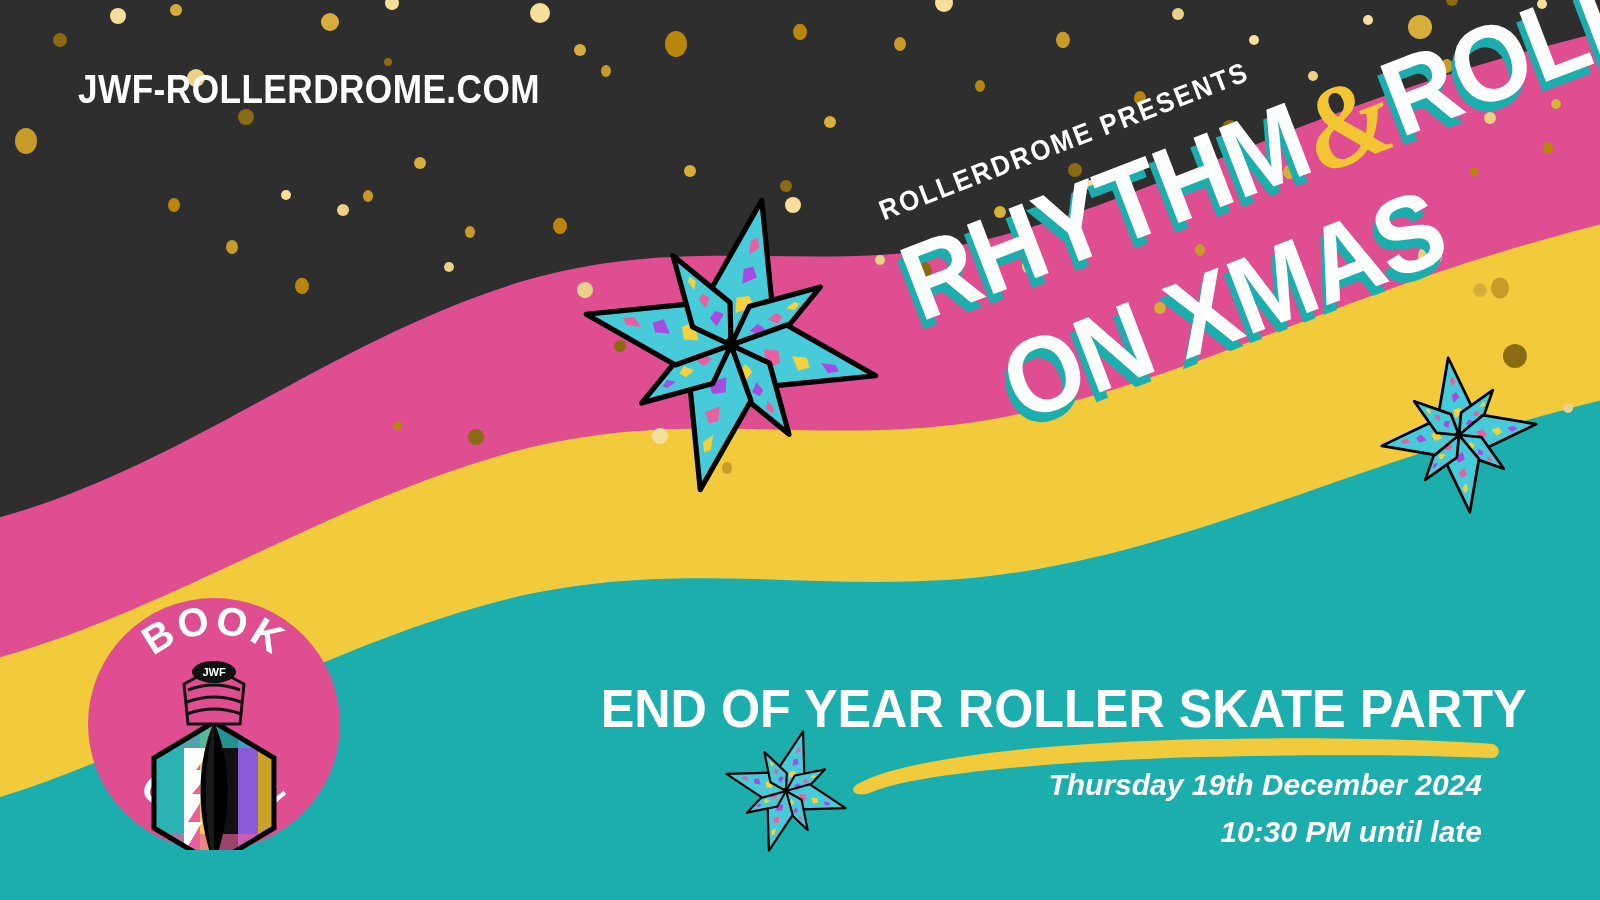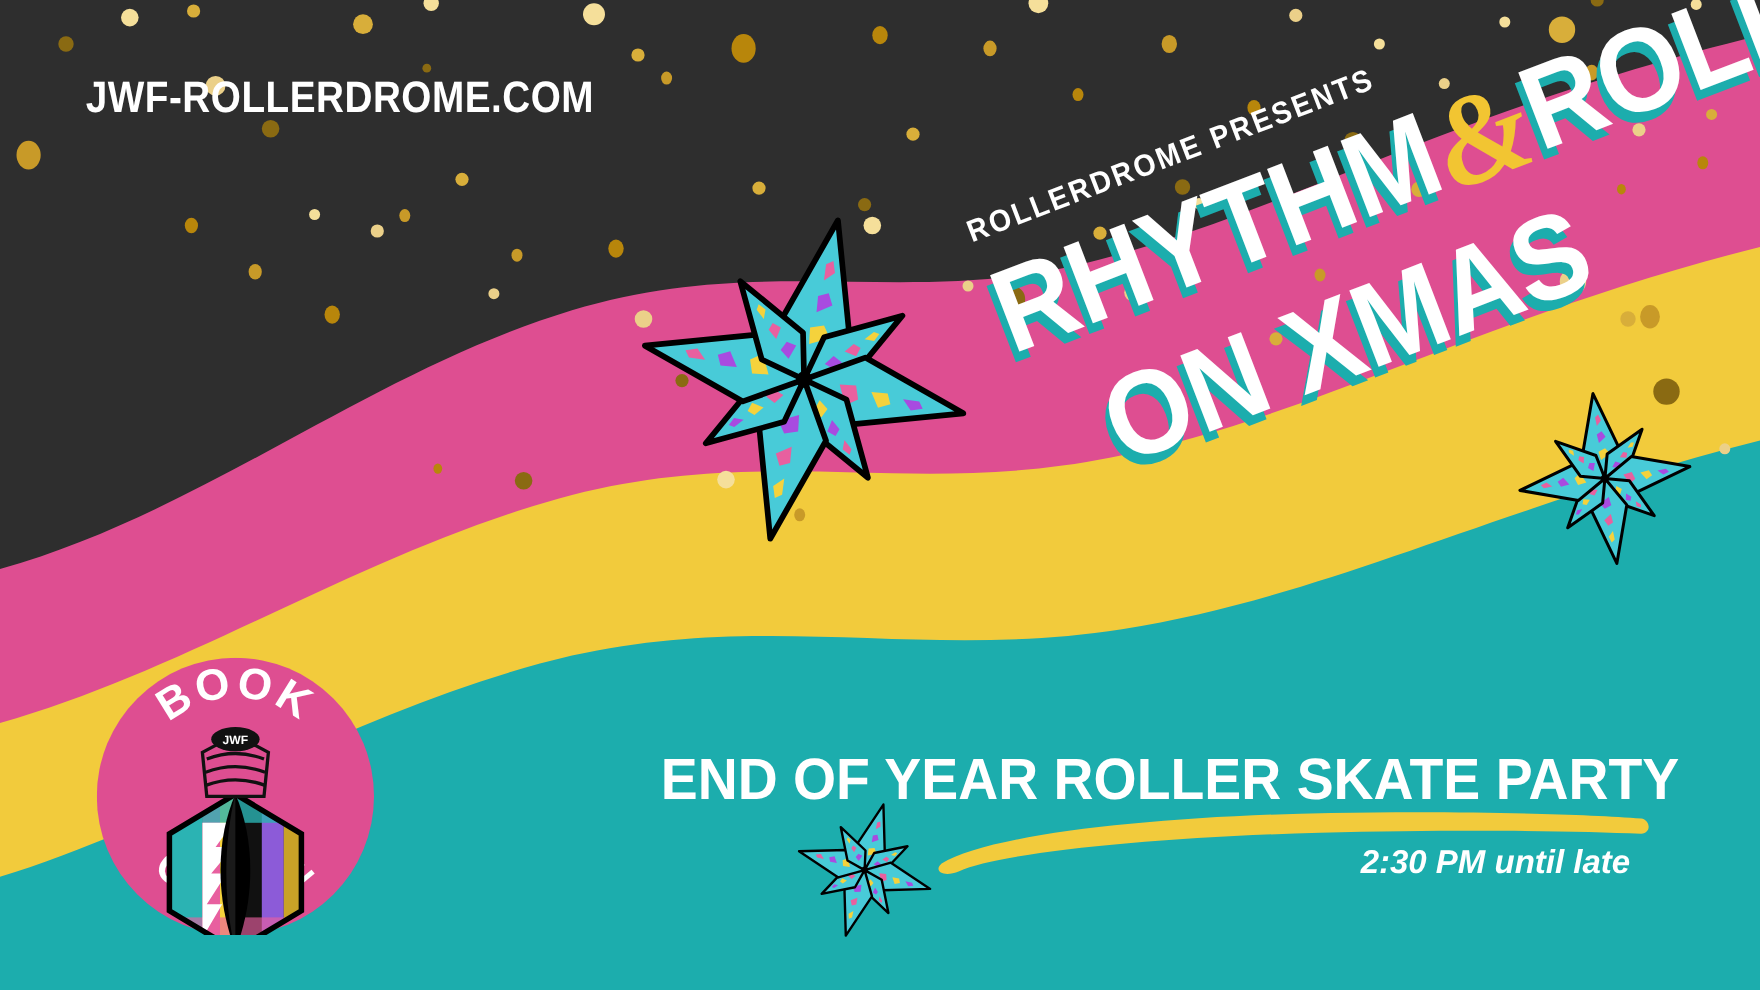--- a/index.html
+++ b/index.html
@@ -358,21 +358,22 @@
              C 1330 737, 1440 740, 1492 744
              C 1500 745, 1502 757, 1492 758
              C 1430 755, 1320 754, 1200 757
              C 1050 761, 910 775, 872 792
              C 858 798, 848 792, 856 785 Z"></path>
   </svg>
 
   <div id="subhead">END OF YEAR ROLLER SKATE PARTY</div>
 
   <div id="details">
-    <div>2:30 PM until late</div>
+    <div>Thursday 19th December 2024</div>
+    <div>10:30 PM until late</div>
   </div>
 
   <div id="badge">
     <svg viewBox="0 0 252 252" aria-hidden="true">
       <defs>
         <path id="arc-top" d="M 36 126 A 90 90 0 0 1 216 126"></path>
         <path id="arc-bottom" d="M 26 126 A 100 100 0 0 0 226 126"></path>
         <clipPath id="ball-clip">
           <polygon points="126,150 186,186 186,256 126,292 66,256 66,186"></polygon>
         </clipPath>

